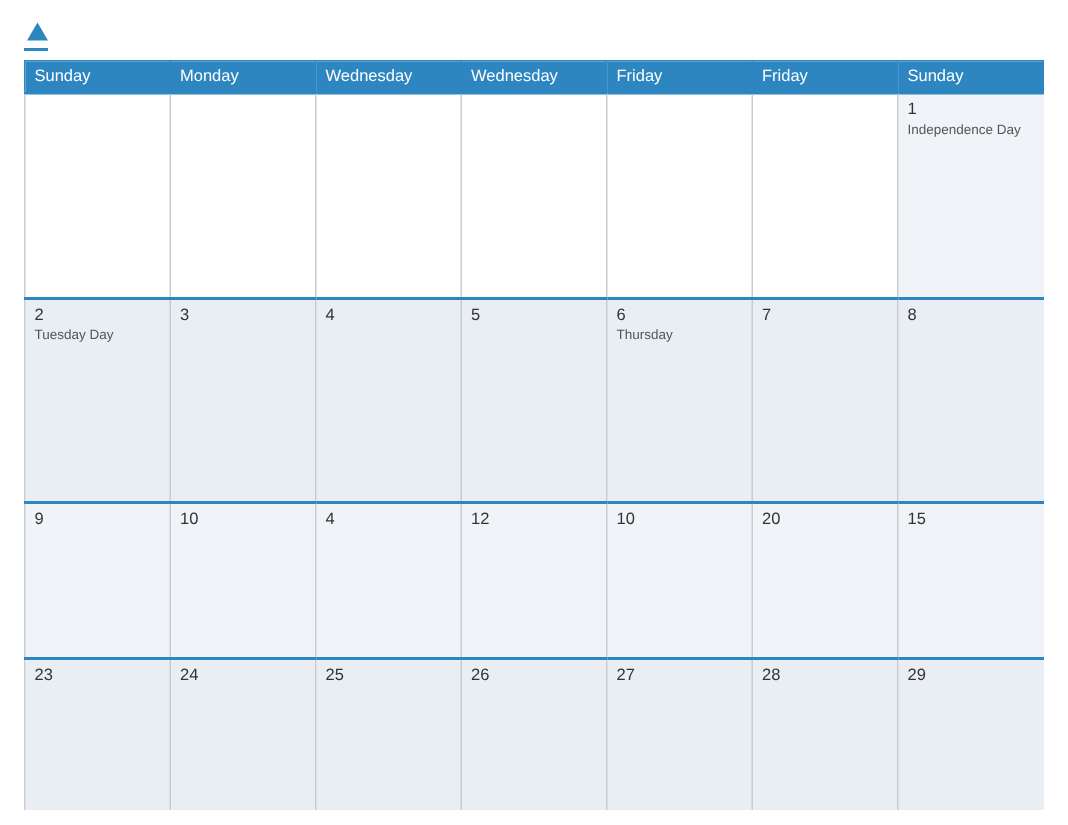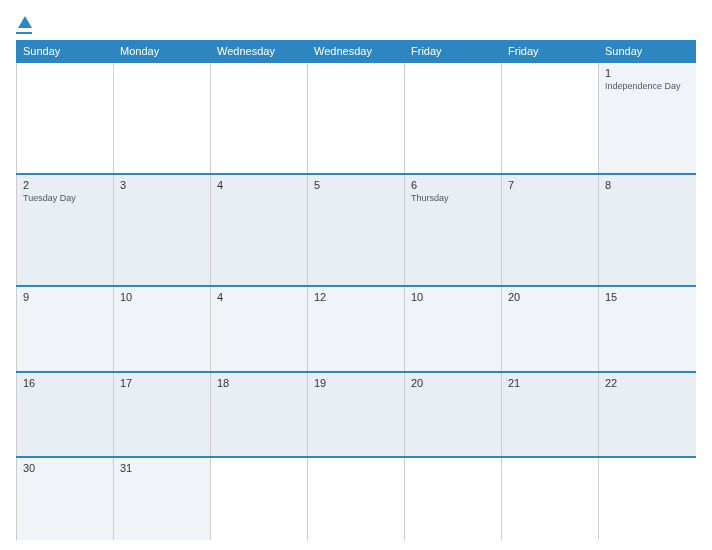--- a/index.html
+++ b/index.html
@@ -218,50 +218,37 @@
           </td>
           <td>
             <div class="cell-day">20</div>
           </td>
           <td>
             <div class="cell-day">15</div>
           </td>
         </tr>
         <tr>
           <td>
-            <div class="cell-day">16</div>
-          </td>
-          <td>
-            <div class="cell-day">17</div>
-          </td>
-          <td>
-            <div class="cell-day">18</div>
-          </td>
-          <td>
-            <div class="cell-day">19</div>
-          </td>
-          <td>
-            <div class="cell-day">20</div>
-          </td>
-          <td>
-            <div class="cell-day">21</div>
-          </td>
-          <td>
-            <div class="cell-day">22</div>
-          </td>
-        </tr>
-        <tr>
-          <td>
-            <div class="cell-day">30</div>
-          </td>
-          <td>
-            <div class="cell-day">31</div>
-          </td>
-          <td style="background: rgb(255, 255, 255); border-top: 2px solid rgb(46, 134, 193);"></td>
-          <td style="background: rgb(255, 255, 255); border-top: 2px solid rgb(46, 134, 193);"></td>
-          <td style="background: rgb(255, 255, 255); border-top: 2px solid rgb(46, 134, 193);"></td>
-          <td style="background: rgb(255, 255, 255); border-top: 2px solid rgb(46, 134, 193);"></td>
-          <td style="background: rgb(255, 255, 255); border-top: 2px solid rgb(46, 134, 193);"></td>
+            <div class="cell-day">23</div>
+          </td>
+          <td>
+            <div class="cell-day">24</div>
+          </td>
+          <td>
+            <div class="cell-day">25</div>
+          </td>
+          <td>
+            <div class="cell-day">26</div>
+          </td>
+          <td>
+            <div class="cell-day">27</div>
+          </td>
+          <td>
+            <div class="cell-day">28</div>
+          </td>
+          <td>
+            <div class="cell-day">29</div>
+          </td>
         </tr>
       </tbody>
   </table>
 
 </div>
 
 </body></html>

